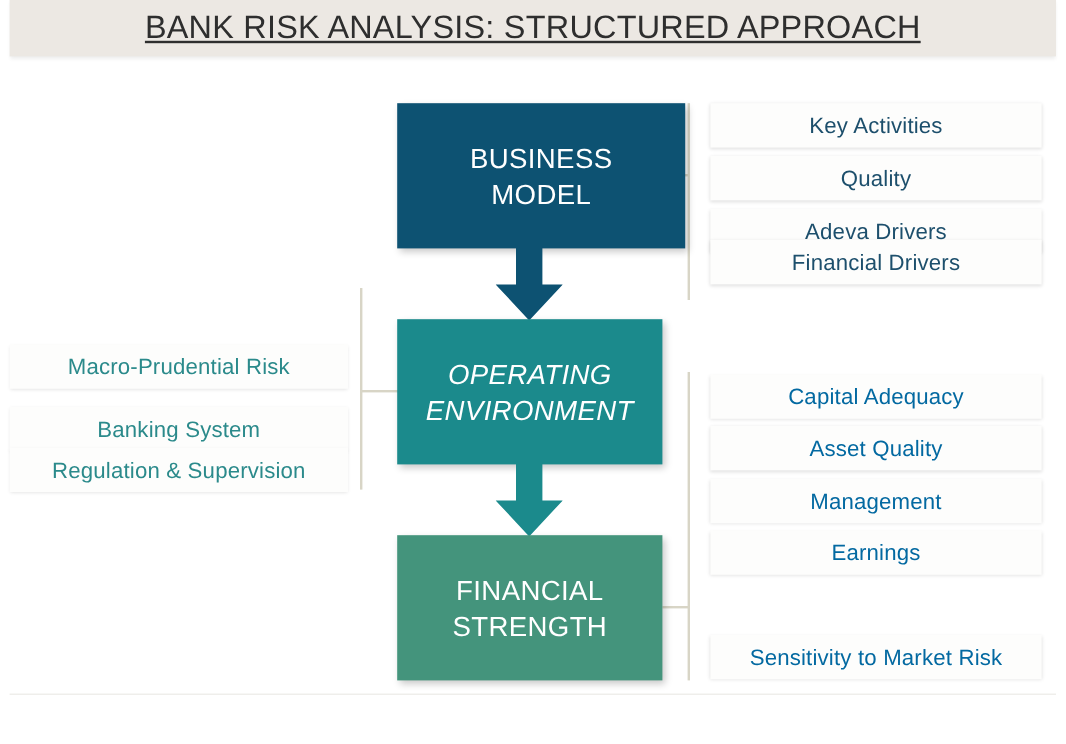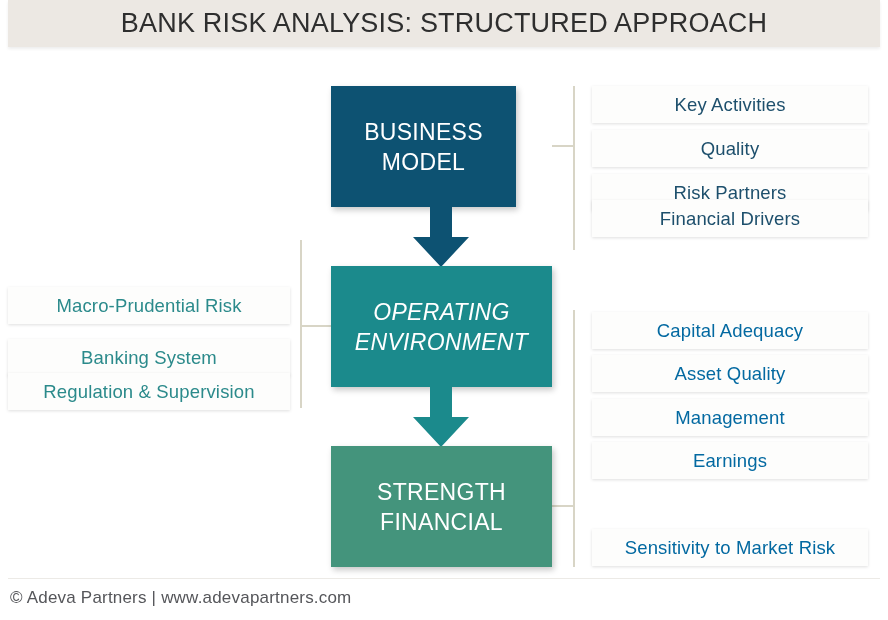--- a/index.html
+++ b/index.html
@@ -37,39 +37,40 @@
     width: 872px;
     height: 47px;
     display: flex;
     align-items: center;
     justify-content: center;
     font-size: 27px;
     font-weight: 400;
     letter-spacing: 0.2px;
     color: #2e2e2e;
     white-space: nowrap;
+    text-decoration: underline;
   }
 
   
   .core-box {
     position: absolute;
     display: flex;
     align-items: center;
     justify-content: center;
     text-align: center;
     color: #ffffff;
     font-size: 23px;
     line-height: 30px;
     letter-spacing: 0.3px;
     box-shadow: 2px 3px 6px rgba(0,0,0,0.22);
   }
   #box-business {
     left: 331px;
     top: 86px;
-    width: 185px;
+    width: 240px;
     height: 121px;
     background: #0d5272;
   }
   #box-operating {
     left: 331px;
     top: 266px;
     width: 221px;
     height: 121px;
     background: #1b8a8c;
     font-style: italic;
@@ -200,36 +201,35 @@
       <div>ENVIRONMENT</div>
     </div>
   </div>
 
   <svg class="arrow" id="arrow-2" viewBox="0 0 56 62">
     <polygon points="17,0 39,0 39,32 56,32 28,62 0,32 17,32" fill="#1b8a8c"></polygon>
   </svg>
 
   <div class="core-box" id="box-financial">
     <div>
+      <div>FINANCIAL</div>
       <div>STRENGTH</div>
-      <div>FINANCIAL</div>
     </div>
   </div>
 
   <div class="pill pill-rt pill-blue" style="top:86px">Key Activities</div>
   <div class="pill pill-rt pill-blue" style="top:130px">Quality</div>
-  <div class="pill pill-rt pill-blue" style="top:174px">Risk Partners</div>
+  <div class="pill pill-rt pill-blue" style="top:174px">Adeva Drivers</div>
   <div class="pill pill-rt pill-blue" style="top:200px">Financial Drivers</div>
 
   <div class="pill pill-lt pill-teal" style="top:287px">Macro-Prudential Risk</div>
   <div class="pill pill-lt pill-teal" style="top:339px">Banking System</div>
   <div class="pill pill-lt pill-teal" style="top:373px">Regulation &amp; Supervision</div>
 
   <div class="pill pill-rb pill-green" style="top:312px">Capital Adequacy</div>
   <div class="pill pill-rb pill-green" style="top:355px">Asset Quality</div>
   <div class="pill pill-rb pill-green" style="top:399px">Management</div>
   <div class="pill pill-rb pill-green" style="top:442px">Earnings</div>
   <div class="pill pill-rb pill-green" style="top:529px">Sensitivity to Market Risk</div>
 
   <div class="footer-rule"></div>
-  <div class="footer">© Adeva Partners | www.adevapartners.com</div>
 
 </div>
 
 </body></html>

